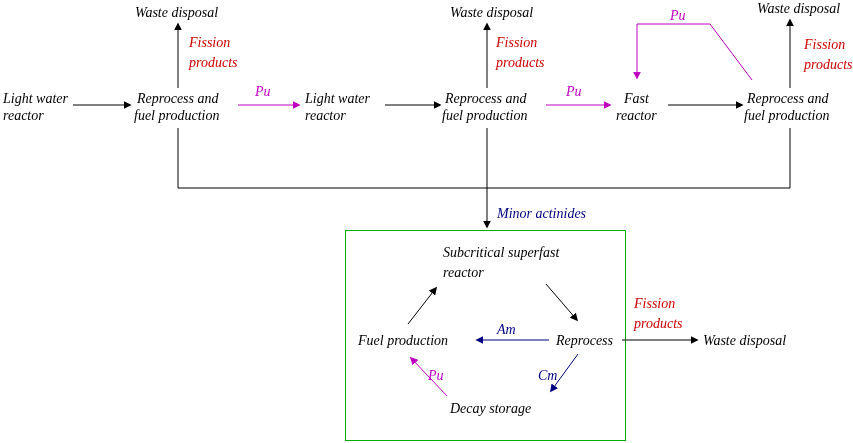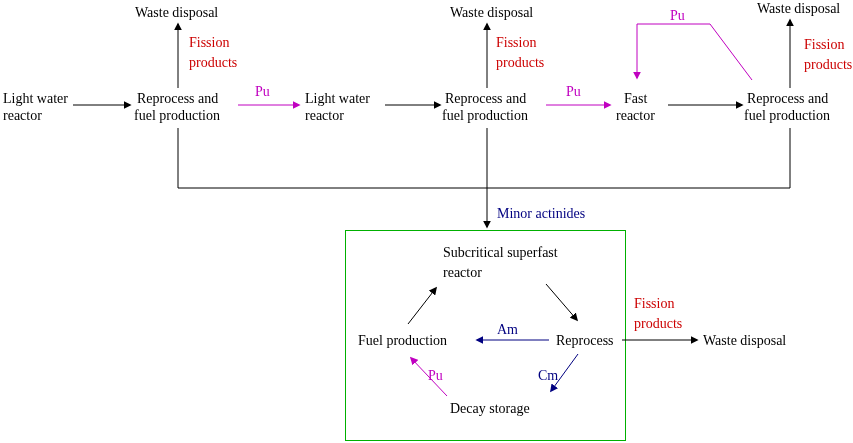--- a/index.html
+++ b/index.html
@@ -6,20 +6,21 @@
     margin: 0;
     padding: 0;
     background: #ffffff;
   }
   .stage {
     position: relative;
     width: 853px;
     height: 443px;
     background: #ffffff;
     overflow: hidden;
+    font-style: italic;
   }
   svg text {
     font-family: "Liberation Serif", serif;
     font-size: 14px;
     fill: #000000;
   }
   svg text.red  { fill: #cc0000; }
   svg text.pu   { fill: #c000c0; }
   svg text.navy { fill: #000080; }
   svg line, svg polyline {

